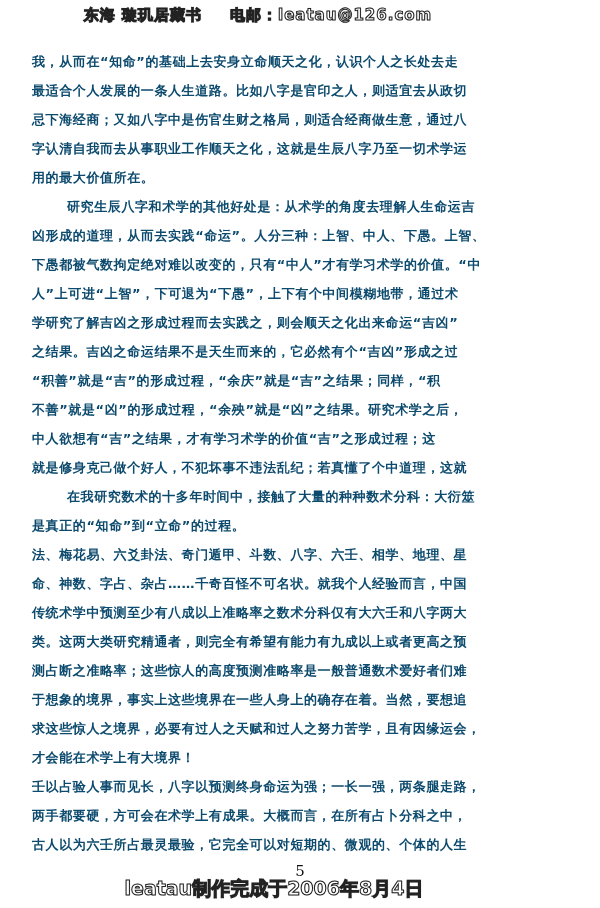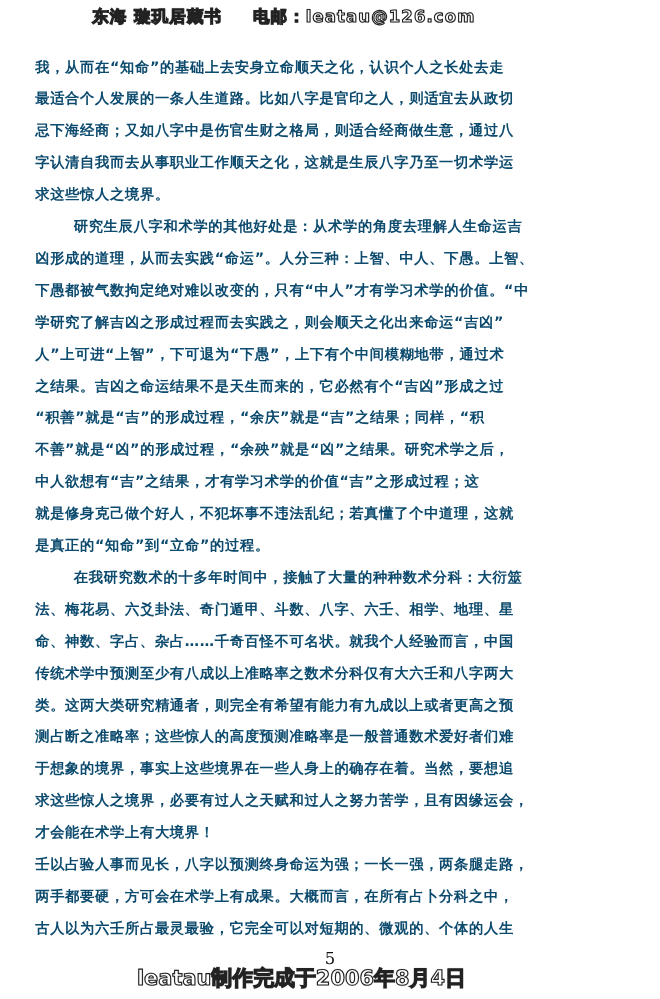--- a/index.html
+++ b/index.html
@@ -39,33 +39,33 @@
 
 <div class="header">
   <span>东海 璇玑居藏书</span><span class="gap"></span><span>电邮：leatau@126.com</span>
 </div>
 
 <div class="body-text">
   <div class="line">我，从而在“知命”的基础上去安身立命顺天之化，认识个人之长处去走</div>
   <div class="line">最适合个人发展的一条人生道路。比如八字是官印之人，则适宜去从政切</div>
   <div class="line">忌下海经商；又如八字中是伤官生财之格局，则适合经商做生意，通过八</div>
   <div class="line">字认清自我而去从事职业工作顺天之化，这就是生辰八字乃至一切术学运</div>
-  <div class="line">求这些惊人之境界。</div>
+  <div class="line">用的最大价值所在。</div>
   <div class="line indent">研究生辰八字和术学的其他好处是：从术学的角度去理解人生命运吉</div>
   <div class="line">凶形成的道理，从而去实践“命运”。人分三种：上智、中人、下愚。上智、</div>
   <div class="line">下愚都被气数拘定绝对难以改变的，只有“中人”才有学习术学的价值。“中</div>
+  <div class="line">人”上可进“上智”，下可退为“下愚”，上下有个中间模糊地带，通过术</div>
   <div class="line">学研究了解吉凶之形成过程而去实践之，则会顺天之化出来命运“吉凶”</div>
-  <div class="line">人”上可进“上智”，下可退为“下愚”，上下有个中间模糊地带，通过术</div>
   <div class="line">之结果。吉凶之命运结果不是天生而来的，它必然有个“吉凶”形成之过</div>
   <div class="line">“积善”就是“吉”的形成过程，“余庆”就是“吉”之结果；同样，“积</div>
   <div class="line">不善”就是“凶”的形成过程，“余殃”就是“凶”之结果。研究术学之后，</div>
   <div class="line">中人欲想有“吉”之结果，才有学习术学的价值“吉”之形成过程；这</div>
   <div class="line">就是修身克己做个好人，不犯坏事不违法乱纪；若真懂了个中道理，这就</div>
+  <div class="line indent">在我研究数术的十多年时间中，接触了大量的种种数术分科：大衍筮</div>
   <div class="line">是真正的“知命”到“立命”的过程。</div>
-  <div class="line indent">在我研究数术的十多年时间中，接触了大量的种种数术分科：大衍筮</div>
   <div class="line">法、梅花易、六爻卦法、奇门遁甲、斗数、八字、六壬、相学、地理、星</div>
   <div class="line">命、神数、字占、杂占……千奇百怪不可名状。就我个人经验而言，中国</div>
   <div class="line">传统术学中预测至少有八成以上准略率之数术分科仅有大六壬和八字两大</div>
   <div class="line">类。这两大类研究精通者，则完全有希望有能力有九成以上或者更高之预</div>
   <div class="line">测占断之准略率；这些惊人的高度预测准略率是一般普通数术爱好者们难</div>
   <div class="line">于想象的境界，事实上这些境界在一些人身上的确存在着。当然，要想追</div>
   <div class="line">求这些惊人之境界，必要有过人之天赋和过人之努力苦学，且有因缘运会，</div>
   <div class="line">才会能在术学上有大境界！</div>
   <div class="line">壬以占验人事而见长，八字以预测终身命运为强；一长一强，两条腿走路，</div>
   <div class="line">两手都要硬，方可会在术学上有成果。大概而言，在所有占卜分科之中，</div>

